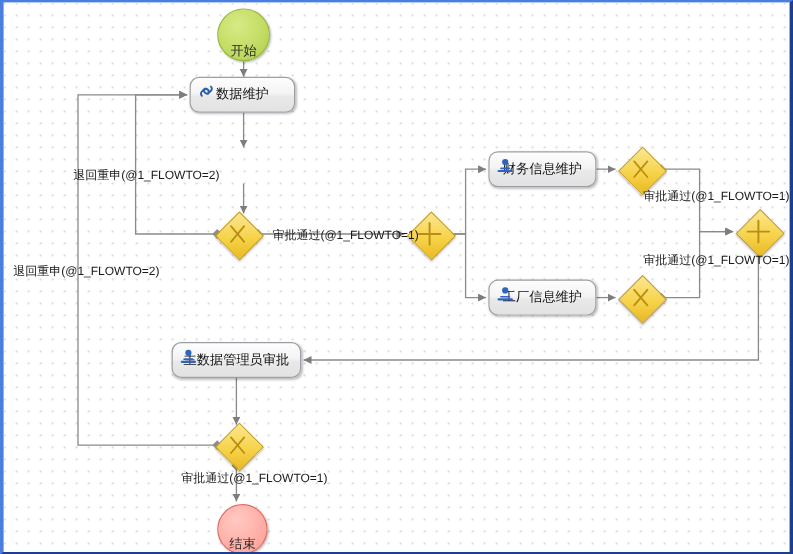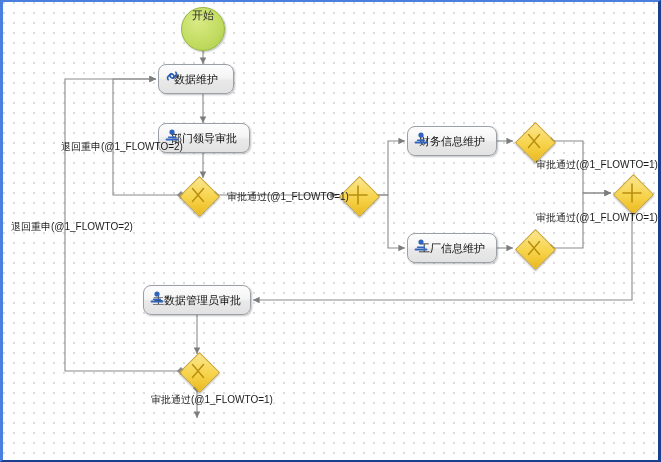--- a/index.html
+++ b/index.html
@@ -63,21 +63,21 @@
     position: absolute;
     left: 6px;
     top: 4px;
     width: 14px;
     height: 14px;
   }
   
   .event {
     border-radius: 50%;
     display: flex;
-    align-items: flex-start;
+    align-items: flex-end;
     justify-content: center;
     font-size: 11px;
     color: #2b2b2b;
     box-shadow: 1px 1px 2px rgba(0,0,0,0.28);
   }
   .event.start {
     background: radial-gradient(circle at 38% 32%, #d8ea86 0%, #c3dd63 55%, #aecd4b 100%);
     border: 1px solid #94b63c;
   }
   .event.end {
@@ -162,73 +162,63 @@
 
       <path d="M194,386 L194,416" marker-start="url(#diam)" marker-end="url(#arrow)"></path>
 
     </g>
   </svg>
 
   <div class="node event start" style="left:178px; top:5px; width:44px; height:44px;">
     <span>开始</span>
   </div>
 
-  <div class="node task" style="left:155px; top:62px; width:76px; height:30px;">
+  <div class="node task" style="left:155px; top:62px; width:88px; height:30px;">
     <span class="task-icon">
       <svg viewBox="0 0 14 14" width="14" height="14">
         <g stroke="#2a5db0" stroke-width="1.6" fill="none" stroke-linecap="round">
           <path d="M3.2,10.8 a2.4,2.4 0 0 1 0,-3.4 l1.6,-1.6 a2.4,2.4 0 0 1 3.4,3.4"></path>
           <path d="M10.8,3.2 a2.4,2.4 0 0 1 0,3.4 l-1.6,1.6 a2.4,2.4 0 0 1 -3.4,-3.4"></path>
         </g>
       </svg>
     </span>
     <span class="tlabel">数据维护</span>
   </div>
 
-  <div class="node task" style="left:155px; top:121px; width:92px; height:30px;">
+
+  <div class="node task" style="left:404px; top:124px; width:90px; height:30px;">
     <span class="task-icon">
       <svg viewBox="0 0 14 14" width="14" height="14">
         <circle cx="7" cy="4" r="2.6" fill="#2f63bd"></circle>
         <path d="M1.5,11.5 h11" stroke="#2f63bd" stroke-width="1.8" stroke-linecap="round"></path>
         <path d="M3.5,9.3 h7" stroke="#2f63bd" stroke-width="1.4" stroke-linecap="round"></path>
       </svg>
     </span>
-    <span class="tlabel">部门领导审批</span>
-  </div>
-
-  <div class="node task" style="left:404px; top:124px; width:90px; height:30px;">
+    <span class="tlabel">财务信息维护</span>
+  </div>
+
+  <div class="node task" style="left:404px; top:231px; width:90px; height:30px;">
     <span class="task-icon">
       <svg viewBox="0 0 14 14" width="14" height="14">
         <circle cx="7" cy="4" r="2.6" fill="#2f63bd"></circle>
         <path d="M1.5,11.5 h11" stroke="#2f63bd" stroke-width="1.8" stroke-linecap="round"></path>
         <path d="M3.5,9.3 h7" stroke="#2f63bd" stroke-width="1.4" stroke-linecap="round"></path>
       </svg>
     </span>
-    <span class="tlabel">财务信息维护</span>
-  </div>
-
-  <div class="node task" style="left:404px; top:231px; width:90px; height:30px;">
+    <span class="tlabel">工厂信息维护</span>
+  </div>
+
+  <div class="node task" style="left:140px; top:283px; width:108px; height:30px;">
     <span class="task-icon">
       <svg viewBox="0 0 14 14" width="14" height="14">
         <circle cx="7" cy="4" r="2.6" fill="#2f63bd"></circle>
         <path d="M1.5,11.5 h11" stroke="#2f63bd" stroke-width="1.8" stroke-linecap="round"></path>
         <path d="M3.5,9.3 h7" stroke="#2f63bd" stroke-width="1.4" stroke-linecap="round"></path>
       </svg>
     </span>
-    <span class="tlabel">工厂信息维护</span>
-  </div>
-
-  <div class="node task" style="left:140px; top:283px; width:108px; height:30px;">
-    <span class="task-icon">
-      <svg viewBox="0 0 14 14" width="14" height="14">
-        <circle cx="7" cy="4" r="2.6" fill="#2f63bd"></circle>
-        <path d="M1.5,11.5 h11" stroke="#2f63bd" stroke-width="1.8" stroke-linecap="round"></path>
-        <path d="M3.5,9.3 h7" stroke="#2f63bd" stroke-width="1.4" stroke-linecap="round"></path>
-      </svg>
-    </span>
     <span class="tlabel">主数据管理员审批</span>
   </div>
 
   <div class="node gateway" style="left:176px; top:174px;">
     <div class="gw-shape"></div>
     <svg class="gw-glyph" viewBox="0 0 38 38">
       <g stroke="#b88f12" stroke-width="1.5" stroke-linecap="round" fill="none">
         <path d="M13.5,12.5 Q19,19 24.5,25.5"></path>
         <path d="M24.5,12.5 Q19,19 13.5,25.5"></path>
       </g>
@@ -278,20 +268,23 @@
   <div class="node gateway" style="left:176px; top:350px;">
     <div class="gw-shape"></div>
     <svg class="gw-glyph" viewBox="0 0 38 38">
       <g stroke="#b88f12" stroke-width="1.5" stroke-linecap="round" fill="none">
         <path d="M13.5,12.5 Q19,19 24.5,25.5"></path>
         <path d="M24.5,12.5 Q19,19 13.5,25.5"></path>
       </g>
     </svg>
   </div>
 
+  <div class="node event end" style="left:178px; top:418px; width:42px; height:42px;">
+    <span>结束</span>
+  </div>
 
   <div class="edge-label" style="left:58px; top:140px;">退回重申(@1_FLOWTO=2)</div>
   <div class="edge-label" style="left:224px; top:190px;">审批通过(@1_FLOWTO=1)</div>
   <div class="edge-label" style="left:8px; top:220px;">退回重申(@1_FLOWTO=2)</div>
   <div class="edge-label" style="left:533px; top:158px;">审批通过(@1_FLOWTO=1)</div>
   <div class="edge-label" style="left:533px; top:211px;">审批通过(@1_FLOWTO=1)</div>
   <div class="edge-label" style="left:148px; top:393px;">审批通过(@1_FLOWTO=1)</div>
 
 </div>
 

